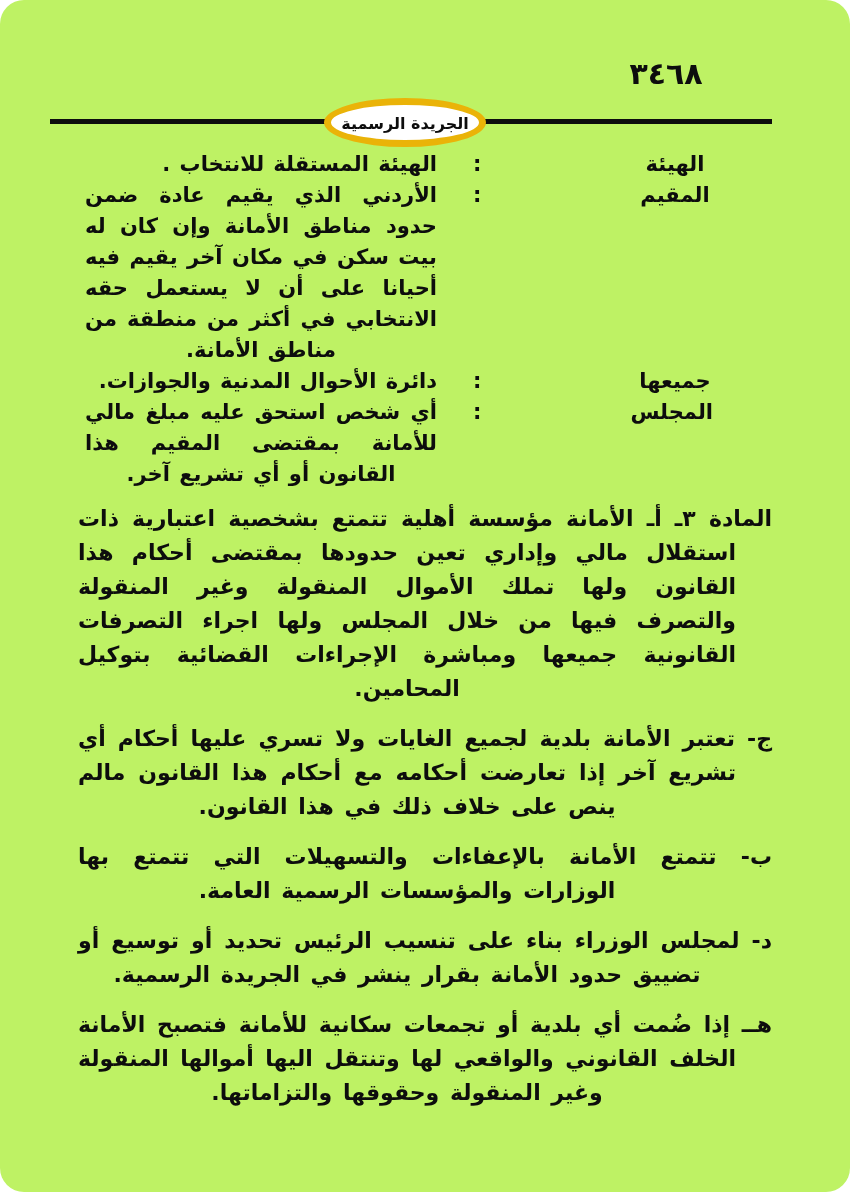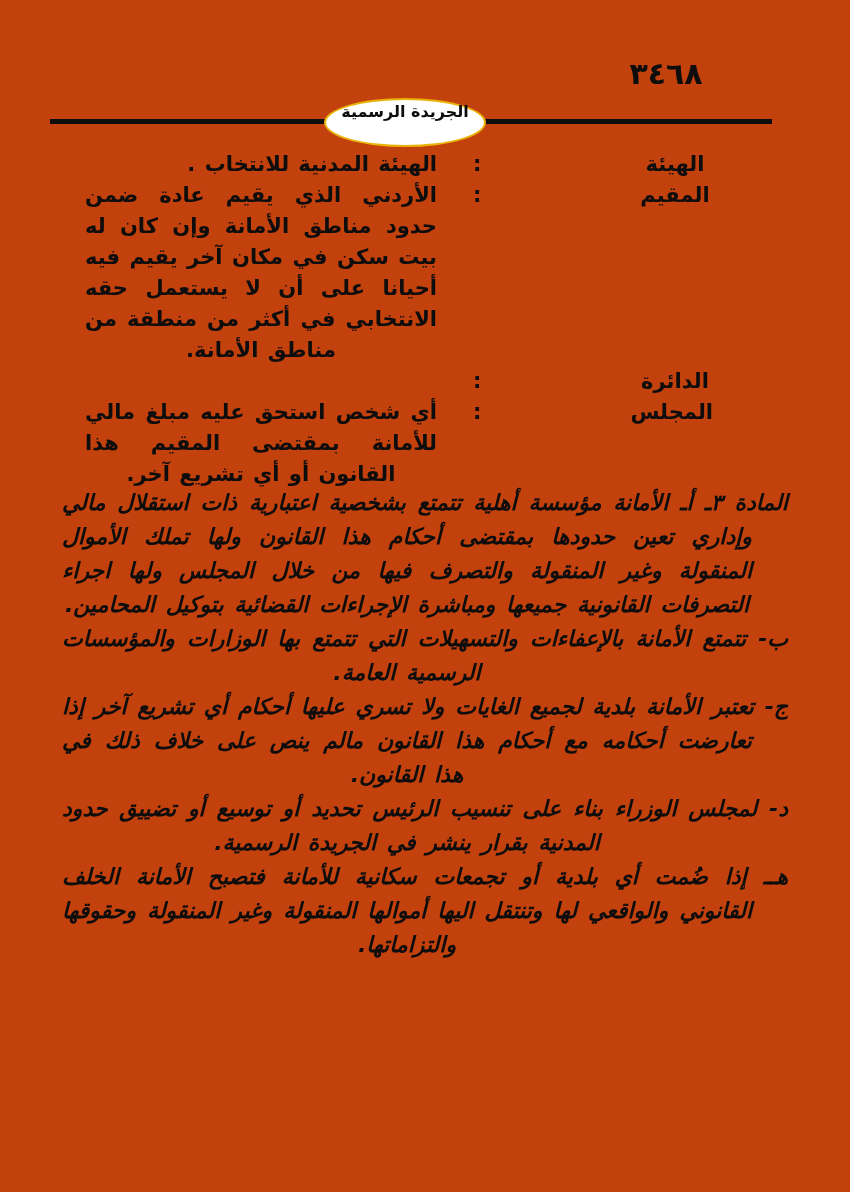--- a/index.html
+++ b/index.html
@@ -12,21 +12,22 @@
     background: #ffffff;
     position: relative;
     overflow: hidden;
     font-family: "DejaVu Sans", sans-serif;
     color: #0d0d0d;
     direction: rtl;
   }
   .page {
     position: absolute;
     inset: 0;
-    background: #c2410c;
+    background: #bef264;
+    border-radius: 24px;
   }
 
   
   .page-number {
     position: absolute;
     top: 56px;
     left: 626px;
     width: 80px;
     text-align: center;
     font-size: 30px;
@@ -42,25 +43,25 @@
     height: 5px;
     background: #0d0d0d;
   }
   .masthead-oval {
     position: absolute;
     top: 98px;
     left: 324px;
     width: 162px;
     height: 49px;
     background: #ffffff;
-    border: 2px solid #eab308;
+    border: 7px solid #eab308;
     border-radius: 50%;
     box-sizing: border-box;
     display: flex;
-    align-items: flex-start;
+    align-items: center;
     justify-content: center;
     z-index: 2;
   }
   .masthead-oval span {
     font-size: 16px;
     font-weight: bold;
     white-space: nowrap;
     padding-top: 2px;
   }
 
@@ -108,71 +109,71 @@
     position: absolute;
     top: 486px;
     left: 62px;
     width: 726px;
     font-size: 22px;
     font-weight: bold;
     line-height: 34px;
     word-spacing: 3px;
   }
   .para {
-    margin: 0;
+    margin: 16px;
     padding-right: 36px;   
     text-indent: -36px;    
     text-align: justify;
     text-align-last: center;
-    font-style: italic;
   }
 </style>
 </head>
 <body>
 
 <div class="page">
 
   <div class="page-number">٣٤٦٨</div>
 
   <div class="header-rule"></div>
 
   <div class="masthead-oval">
     <span>الجريدة الرسمية</span>
   </div>
 
   <div class="definitions">
   <div class="def-row">
     <div class="def-term">الهيئة</div>
     <div class="def-colon">:</div>
-    <div class="def-body">الهيئة المدنية للانتخاب .</div>
+    <div class="def-body">الهيئة المستقلة للانتخاب .</div>
   </div>
 
   <div class="def-row">
     <div class="def-term">المقيم</div>
     <div class="def-colon">:</div>
     <div class="def-body center-last">الأردني الذي يقيم عادة ضمن حدود مناطق الأمانة وإن كان له بيت سكن في مكان آخر يقيم فيه أحيانا على أن لا يستعمل حقه الانتخابي في أكثر من منطقة من مناطق الأمانة.</div>
   </div>
 
   <div class="def-row">
-    <div class="def-term">الدائرة</div>
+    <div class="def-term">جميعها</div>
     <div class="def-colon">:</div>
+    <div class="def-body">دائرة الأحوال المدنية والجوازات.</div>
   </div>
 
   <div class="def-row">
     <div class="def-term">المجلس</div>
     <div class="def-colon">:</div>
     <div class="def-body center-last">أي شخص استحق عليه مبلغ مالي للأمانة بمقتضى المقيم هذا القانون أو أي تشريع آخر.</div>
   </div>
 </div>
 
   <div class="article">
   <p class="para">المادة ٣ـ أـ الأمانة مؤسسة أهلية تتمتع بشخصية اعتبارية ذات استقلال مالي وإداري تعين حدودها بمقتضى أحكام هذا القانون ولها تملك الأموال المنقولة وغير المنقولة والتصرف فيها من خلال المجلس ولها اجراء التصرفات القانونية جميعها ومباشرة الإجراءات القضائية بتوكيل المحامين.</p>
 
+  <p class="para">ج- تعتبر الأمانة بلدية لجميع الغايات ولا تسري عليها أحكام أي تشريع آخر إذا تعارضت أحكامه مع أحكام هذا القانون مالم ينص على خلاف ذلك في هذا القانون.</p>
+
   <p class="para">ب- تتمتع الأمانة بالإعفاءات والتسهيلات التي تتمتع بها الوزارات والمؤسسات الرسمية العامة.</p>
 
-  <p class="para">ج- تعتبر الأمانة بلدية لجميع الغايات ولا تسري عليها أحكام أي تشريع آخر إذا تعارضت أحكامه مع أحكام هذا القانون مالم ينص على خلاف ذلك في هذا القانون.</p>
-
-  <p class="para">د- لمجلس الوزراء بناء على تنسيب الرئيس تحديد أو توسيع أو تضييق حدود المدنية بقرار ينشر في الجريدة الرسمية.</p>
+  <p class="para">د- لمجلس الوزراء بناء على تنسيب الرئيس تحديد أو توسيع أو تضييق حدود الأمانة بقرار ينشر في الجريدة الرسمية.</p>
 
   <p class="para">هــ إذا ضُمت أي بلدية أو تجمعات سكانية للأمانة فتصبح الأمانة الخلف القانوني والواقعي لها وتنتقل اليها أموالها المنقولة وغير المنقولة وحقوقها والتزاماتها.</p>
 </div>
 
 </div>
 
 </body></html>

